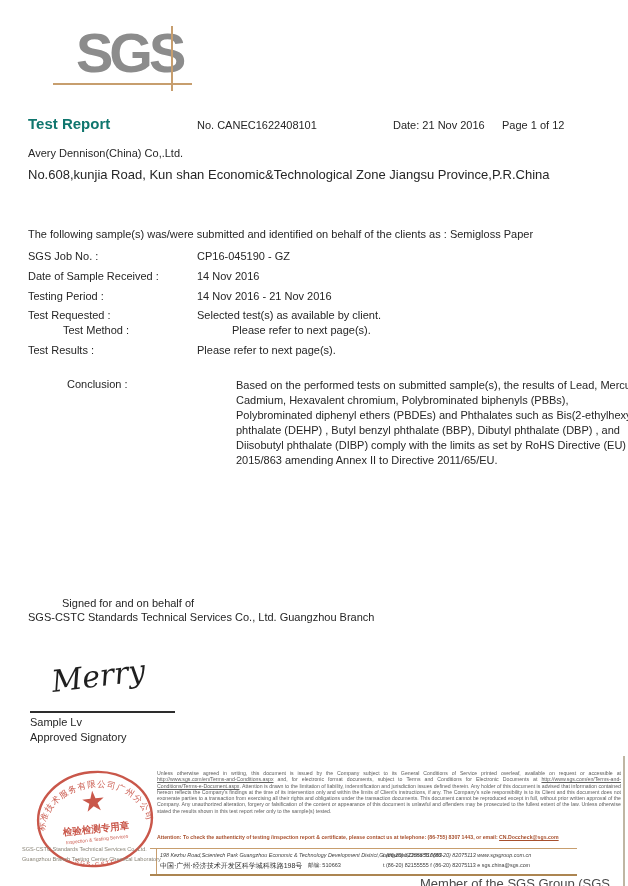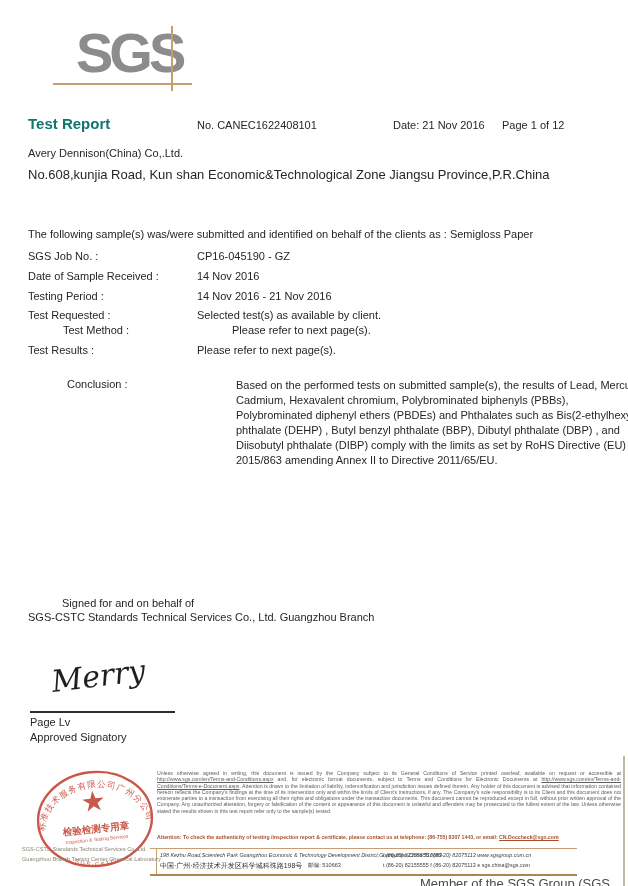--- a/index.html
+++ b/index.html
@@ -96,21 +96,21 @@
 <div class="flabel r6">Conclusion :</div>
 <div class="fvalue r6 concl">Based on the performed tests on submitted sample(s), the results of Lead, Mercury, Cadmium, Hexavalent chromium, Polybrominated biphenyls (PBBs), Polybrominated diphenyl ethers (PBDEs) and Phthalates such as Bis(2-ethylhexyl) phthalate (DEHP) , Butyl benzyl phthalate (BBP), Dibutyl phthalate (DBP) , and Diisobutyl phthalate (DIBP) comply with the limits as set by RoHS Directive (EU) 2015/863 amending Annex II to Directive 2011/65/EU.</div>
 
 <div class="abs sign1">Signed for and on behalf of</div>
 <div class="abs sign2">SGS-CSTC Standards Technical Services Co., Ltd. Guangzhou Branch</div>
 
 <svg class="abs sig-svg" width="150" height="62" viewBox="0 0 150 62">
   <text x="18" y="44" font-family="DejaVu Serif, serif" font-style="italic" font-size="30" fill="#1f1f1f" transform="rotate(-7 18 44)">Merry</text>
 </svg>
 <div class="abs sig-line"></div>
-<div class="abs sig-name">Page Lv</div>
+<div class="abs sig-name">Sample Lv</div>
 <div class="abs sig-role">Approved Signatory</div>
 
 <svg class="abs stamp-wrap" width="124" height="102" viewBox="0 0 124 102" opacity="0.85">
   <defs>
     <path id="arcTop" d="M 10,62 A 52,43 0 1 1 114,62" fill="none"></path>
     <path id="arcBottom" d="M 34,90 A 46,38 0 0 0 92,90" fill="none"></path>
   </defs>
   <ellipse cx="62" cy="51" rx="57" ry="47" fill="none" stroke="#c03a2b" stroke-width="2.4"></ellipse>
   <text font-size="8.5" fill="#c03a2b" letter-spacing="1">
     <textPath href="#arcTop" startOffset="4">标准技术服务有限公司广州分公司</textPath>

